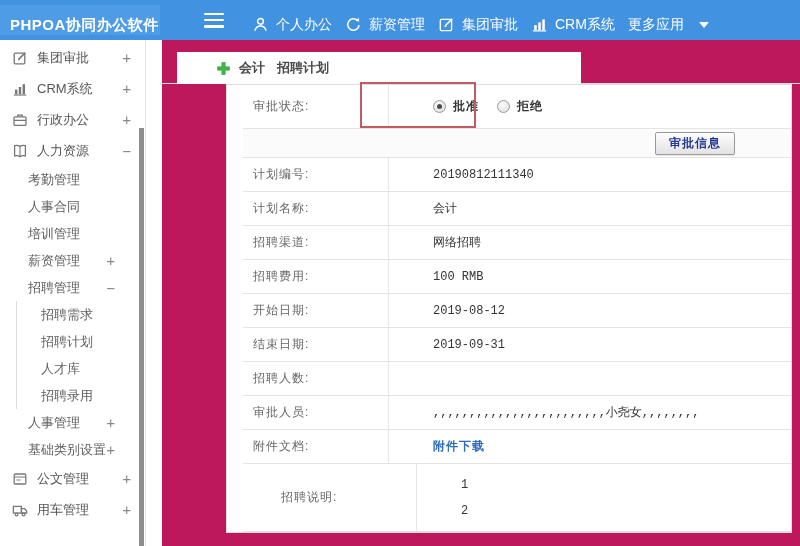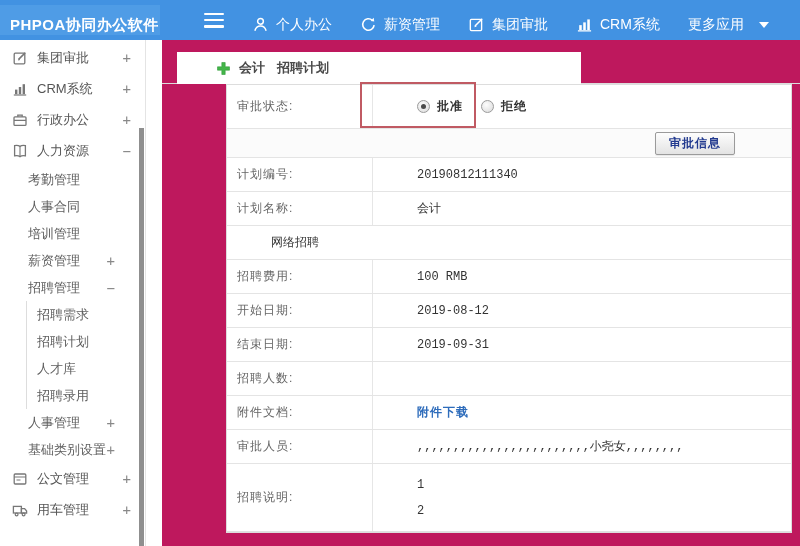--- a/index.html
+++ b/index.html
@@ -5,57 +5,57 @@
   * { margin:0; padding:0; box-sizing:border-box; }
   html,body { width:800px; height:546px; overflow:hidden; }
   body { font-family:"Liberation Sans","DejaVu Sans",sans-serif; background:#fff; position:relative; }
   .screen { position:absolute; inset:0; width:800px; height:546px; overflow:hidden; }
 
   
   .topbar { position:absolute; left:0; top:0; width:800px; height:40px; background:var(--topbar,#4292e2); display:flex; align-items:center; }
   .logo { width:160px; height:30px; background:var(--logo-bg,#4f9ce6); color:#fff; font-size:15px; font-weight:bold; line-height:40px; padding-left:10px; letter-spacing:.5px; }
   .hamburger { margin-left:44px; width:20px; height:15px; display:flex; flex-direction:column; justify-content:space-between; cursor:pointer; }
   .hamburger i { display:block; height:2.6px; background:#fff; border-radius:1px; }
-  .tb-menu { display:flex; align-items:center; margin-left:28px; gap:28px;margin-top:9px; }
+  .tb-menu { display:flex; align-items:center; margin-left:28px; gap:13px;margin-top:9px; }
   .tb-item { display:flex; align-items:center; color:#fff; font-size:14px; cursor:pointer; white-space:nowrap; }
   .tb-item .icn { width:17px; height:17px; margin-right:7px; color:#fff; }
   .icn svg { width:100%; height:100%; display:block; }
   .caret { width:0; height:0; border-left:5px solid transparent; border-right:5px solid transparent; border-top:6px solid #fff; margin-left:15px; }
 
   
   .sidebar { position:absolute; left:0; top:40px; width:146px; height:506px; background:#fff; border-right:1px solid #e4e4e4; padding-top:2px; overflow:hidden; }
   .sb-row { display:flex; align-items:center; color:#555; font-size:13px; cursor:pointer; }
   .sb-row .icn { width:16px; height:16px; margin-right:9px; color:#777; flex:none; }
   .sb-row .sb-label { white-space:nowrap; overflow:hidden; }
   .sb-row .expander { margin-left:auto; color:#888; font-size:14px; font-family:"DejaVu Sans Mono",monospace; }
   .sb-row.lv0 { height:31px; padding-left:12px; padding-right:14px; }
   .sb-row.lv1 { height:27px; padding-left:28px; padding-right:30px; color:#5e5e5e; }
-  .sb-row.lv2 { height:27px; margin-left:26px; border-left:1px solid #ddd; padding-left:10px; padding-right:30px; color:#5e5e5e; }
+  .sb-row.lv2 { height:27px; margin-left:16px; border-left:1px solid #ddd; padding-left:24px; padding-right:30px; color:#5e5e5e; }
   .sb-scroll { position:absolute; left:139px; top:88px; width:5px; height:418px; background:#8f8f8f; }
 
   
   .main { position:absolute; left:162px; top:40px; width:654px; height:506px; background:#be185d; }
   .hdr-line { position:absolute; left:0; top:43px; right:0; height:1px; background:#dcdcdc; }
   .tab { position:absolute; left:15px; top:12px; width:404px; height:32px; background:#fff; z-index:2; display:flex; align-items:center; padding-left:39px; }
   .tab .icn.add { width:15px; height:15px; margin-right:8px; }
   .tab .t1, .tab .t2 { font-size:13px; font-weight:bold; color:#4a4a4a; }
   .tab .t2 { margin-left:12px; }
 
   
-  .ftable { position:absolute; left:64px; top:44px; width:566px; background:#fff; border:1px solid #ddd; z-index:1; }
+  .ftable { position:absolute; left:64px; top:44px; width:566px; background:#fff; border:1px solid #ddd; z-index:1;padding-left:16px; }
   .row { display:flex; border-bottom:1px solid #e4e4e4; background:#fff; }
   .row:last-child { border-bottom:1px solid #e0e0e0; }
   .lbl { width:146px; flex:none; border-right:1px solid #e6e6e6; padding-left:10px; display:flex; align-items:center; font-size:12px; color:#666; letter-spacing:1px; }
   .val { flex:1; padding-left:8px; display:flex; align-items:center; font-family:"Liberation Mono","DejaVu Sans Mono",monospace; font-size:12px; color:#333;margin-left:36px; }
   .row.radio-row { height:44px; }
   .row.btn-row { height:29px; background:#fbfbfb; justify-content:flex-end; align-items:center; padding-right:56px; }
   .row.f-row { height:34px; }
   .row.f-row.tall { height:68px; }
   .row.f-row.tall .val { flex-direction:column; align-items:flex-start; justify-content:flex-start; padding-top:8px; }
-  .row.f-row.tall .lbl { align-items:center; }
+  .row.f-row.tall .lbl { align-items:center;margin-left:28px; }
   .desc-line { line-height:26px; }
   .radio { width:13px; height:13px; border-radius:50%; border:1px solid #9b9b9b; background:radial-gradient(circle at 40% 35%, #fdfdfd, #d9d9d9); display:inline-flex; align-items:center; justify-content:center; flex:none; cursor:pointer; }
   .radio.checked::after { content:""; width:5px; height:5px; border-radius:50%; background:#4a4a4a; }
   .opt-label { font-family:"Liberation Sans",sans-serif; font-size:12px; font-weight:600; color:#333; margin-left:7px; letter-spacing:1px; }
   .opt-gap { width:18px; }
   .btn { height:23px; padding:0 13px; border:1px solid #9a9a9a; border-radius:2px; background:linear-gradient(#fdfdfd,#e3e3e3); color:var(--btn-text,#223a8f); font-weight:bold; font-size:12px; letter-spacing:1px; cursor:pointer; box-shadow:0 1px 1px rgba(0,0,0,.08); }
   a.flink { color:var(--link,#2e6cbb); font-weight:600; text-decoration:none; font-size:12px; letter-spacing:1px; font-family:"Liberation Sans",sans-serif; cursor:pointer; }
   .red-box { position:absolute; left:198px; top:42px; width:116px; height:46px; border:2px solid var(--red,#c05a63); z-index:5; pointer-events:none; }
 </style>
 </head>
@@ -258,46 +258,47 @@
       <div>
           <div class="row f-row">
             <div class="lbl">计划编号:</div>
             <div class="val">20190812111340</div>
           </div>
           <div class="row f-row">
             <div class="lbl">计划名称:</div>
             <div class="val">会计</div>
           </div>
           <div class="row f-row">
+            <div class="lbl">招聘渠道:</div>
             <div class="val">网络招聘</div>
           </div>
           <div class="row f-row">
             <div class="lbl">招聘费用:</div>
             <div class="val">100 RMB</div>
           </div>
           <div class="row f-row">
             <div class="lbl">开始日期:</div>
             <div class="val">2019-08-12</div>
           </div>
           <div class="row f-row">
             <div class="lbl">结束日期:</div>
             <div class="val">2019-09-31</div>
           </div>
           <div class="row f-row">
             <div class="lbl">招聘人数:</div>
+          </div>
+          <div class="row f-row">
+            <div class="lbl">审批人员:</div>
+            <div class="val">,,,,,,,,,,,,,,,,,,,,,,,,小尧女,,,,,,,,</div>
           </div>
           <div class="row f-row">
             <div class="lbl">附件文档:</div>
             <div class="val">
               <a class="flink">附件下载</a>
             </div>
-          </div>
-          <div class="row f-row">
-            <div class="lbl">审批人员:</div>
-            <div class="val">,,,,,,,,,,,,,,,,,,,,,,,,小尧女,,,,,,,,</div>
           </div>
           <div class="row f-row tall">
             <div class="lbl">招聘说明:</div>
             <div class="val">
               <div class="desc-line">1</div>
               <div class="desc-line">2</div>
             </div>
           </div>
         </div>
     </div>

